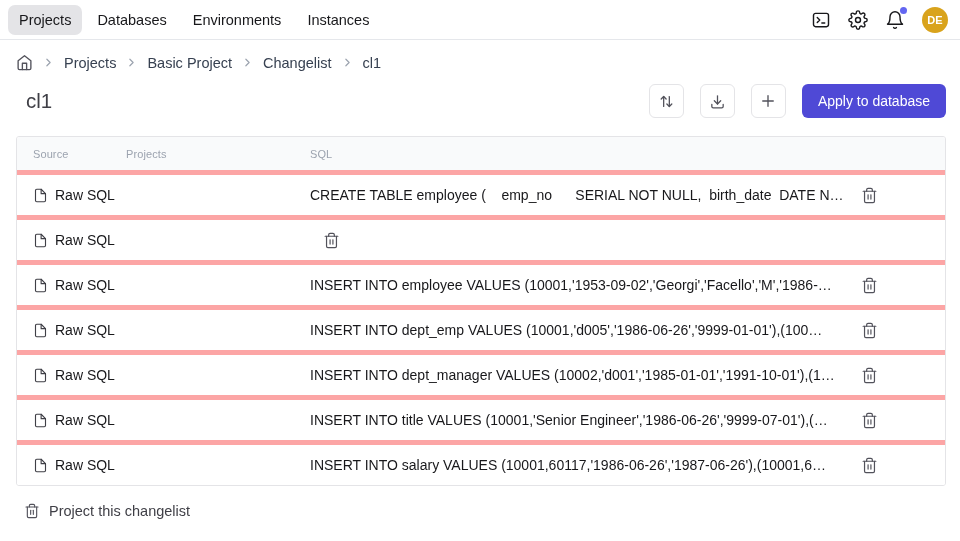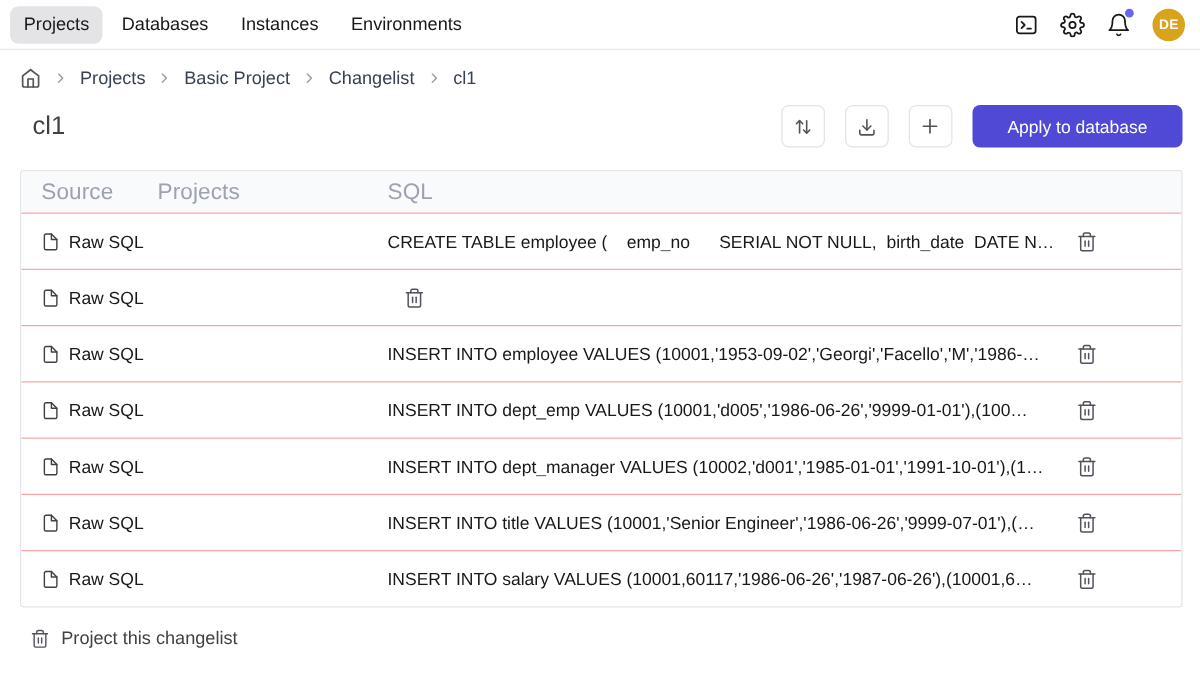--- a/index.html
+++ b/index.html
@@ -46,37 +46,37 @@
     margin: 13px 14px 0 26px;
   }
   .page-title { font-size: 20.5px; font-weight: 400; color: #3f3f46; }
   .actions { display: flex; align-items: center; gap: 16px; }
   .tool-btn {
     width: 35px; height: 34px; background: #fff; border: 1px solid #e4e4e7;
     border-radius: 6px; color: #52525b; cursor: pointer;
     display: flex; align-items: center; justify-content: center;
   }
   .primary-btn {
-    height: 34px; padding: 0 28px; border: none; border-radius: 6px;
+    height: 34px; padding: 0 16px; border: none; border-radius: 6px;
     background: var(--accent, #4f49d6); color: #fff; font-size: 14px; font-weight: 500;
     cursor: pointer; font-family: inherit; white-space: nowrap;
   }
 
   
   .table {
     margin: 18px 14px 0 16px; border: 1px solid #e4e4e7; border-radius: 3px;
     overflow: hidden; background: #fff;
   }
   .thead, .tr {
     display: grid; grid-template-columns: 93px 184px 1fr 97px;
     align-items: center; padding-left: 16px;
   }
   .thead { height: 33px; background: #f9fafb; }
-  .th { font-size: 18px; font-weight: 500; color: #9ca3af; letter-spacing: .1px; }
-  .tr { height: 45px; border-top: 1px solid #fca5a5; background: #fff; cursor: pointer; }
+  .th { font-size: 11px; font-weight: 500; color: #9ca3af; letter-spacing: .1px; }
+  .tr { height: 45px; border-top: 5px solid #fca5a5; background: #fff; cursor: pointer; }
   .td { font-size: 14px; color: #18181b; overflow: hidden; }
   .td-source { display: flex; align-items: center; gap: 7px; color: #18181b; }
   .td-source .file-ic { color: #3f3f46; flex: none; }
   .td-sql { white-space: pre; text-overflow: clip; }
   .td-actions { display: flex; justify-content: flex-start; padding-left: 10px; }
   .row-del {
     background: none; border: none; cursor: pointer; color: #52525b; padding: 3px;
     display: flex; align-items: center;
   }
 
@@ -93,23 +93,23 @@
 
 <div class="app">
 
   <header class="topnav">
     <nav class="nav-items">
 
         <a class="nav-item active">Projects</a>
 
         <a class="nav-item">Databases</a>
 
+        <a class="nav-item">Environments</a>
+
         <a class="nav-item">Instances</a>
-
-        <a class="nav-item">Environments</a>
       </nav>
     <div class="topnav-right">
       <button class="icon-btn">
         <span>
           <svg width="20" height="20" viewBox="0 0 24 24" fill="none" stroke="currentColor" stroke-width="1.7" stroke-linecap="round" stroke-linejoin="round">
               <rect x="3" y="4" width="18" height="16" rx="2.5"></rect>
               <polyline points="7.5 9 10.5 12 7.5 15"></polyline>
               <line x1="13" y1="15.5" x2="16.5" y2="15.5"></line>
             </svg>
         </span>

